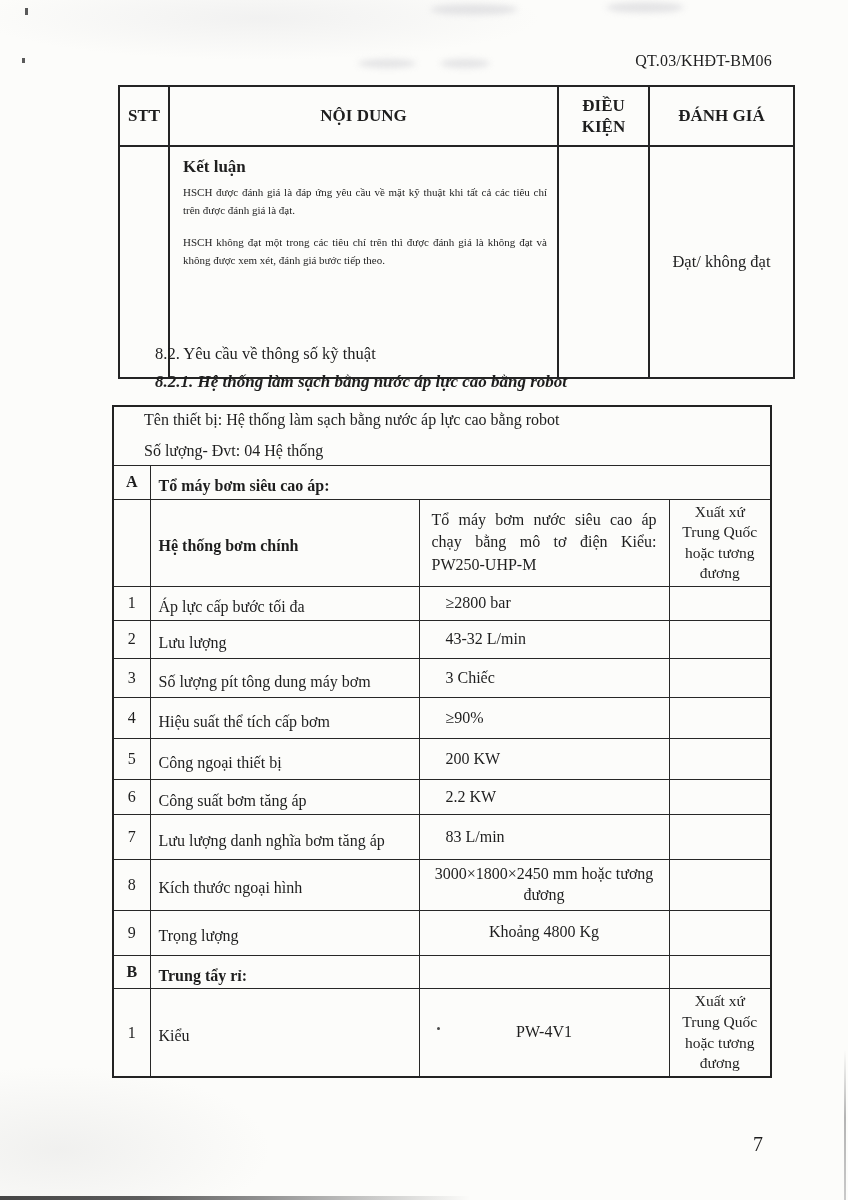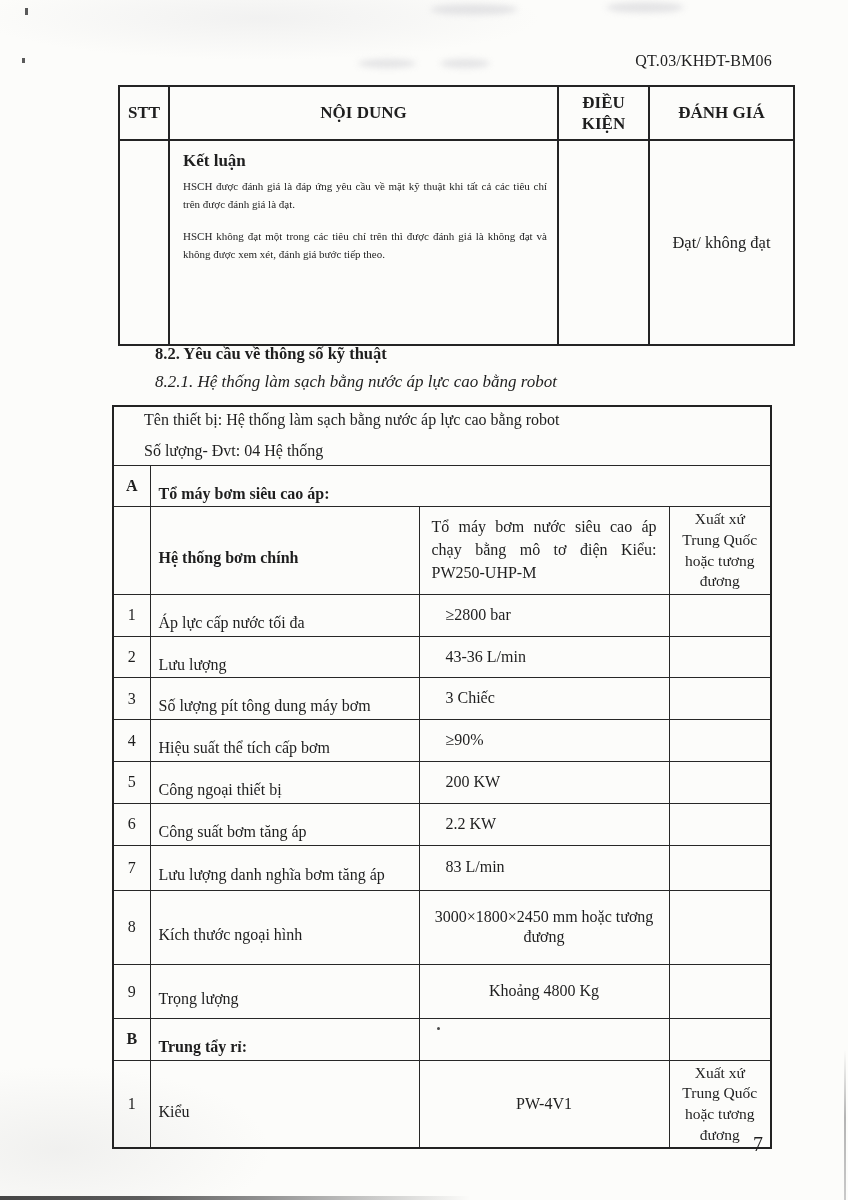--- a/index.html
+++ b/index.html
@@ -50,30 +50,30 @@
   .t1 { left:118px; top:85px; width:675px; border:2.4px solid #1f1f1f; }
   .t1 td { border-width:2px; border-color:#242424; }
   .t1 .th { font-size:17px; line-height:1.25; }
   .concl-cell { vertical-align:top; padding:10px 10px 0 13px; }
   .concl-title { font-weight:bold; font-size:17px; }
   .concl-p { text-align:justify; line-height:1.6; margin-top:7px; font-size:11px; }
   .concl-p.second { margin-top:15px; }
   .result-cell { text-align:center; font-size:16.5px; padding:0 6px; }
 
   
-  .h82  { position:absolute; left:155px; top:344px; font-weight:bold; font-size:16.5px; }
-  .h821 { position:absolute; left:155px; top:372px; font-weight:normal; font-style:italic; font-size:17px;text-align:right; }
+  .h82  { position:absolute; left:155px; top:344px; font-weight:normal; font-size:16.5px; }
+  .h821 { position:absolute; left:155px; top:372px; font-weight:bold; font-style:italic; font-size:17px;text-align:right; }
 
   
   .t2 { left:112px; top:405px; width:658px; border:2.3px solid #222; }
   .t2 .th { font-size:16.5px; }
   .c-num  { text-align:center; }
-  .c-name { padding:18px 6px 2px 8px; line-height:1.3;margin-left:32px; }
+  .c-name { padding:10px 6px 2px 8px; line-height:1.3;margin-left:32px; }
   .c-spec { padding:2px 8px 2px 26px; line-height:1.3; }
-  .c-spec.center { text-align:center; padding:16px 6px; }
+  .c-spec.center { text-align:center; padding:4px 6px; }
   .c-note { text-align:center; font-size:15.5px; line-height:1.33; padding:2px 8px;margin-top:44px; }
   .bold { font-weight:bold; }
   .device-cell { padding:4px 10px 4px 30px; vertical-align:middle; }
   .device-cell .dl1 { margin-bottom:13px; }
   .pump-spec { text-align:justify; line-height:1.42; padding:4px 12px 4px 12px; vertical-align:middle; }
   .dot-artifact { position:absolute; left:437px; top:1027px; width:3px; height:3px; background:#4a4a4a; border-radius:50%; }
 </style>
 </head>
 <body>
 
@@ -91,27 +91,27 @@
 <div class="doc-code">QT.03/KHĐT-BM06</div>
 
 <table class="t1">
   <colgroup>
       <col style="width:50px">
       <col style="width:389px">
       <col style="width:91px">
       <col style="width:145px">
     </colgroup>
   <tbody>
-      <tr style="height:54px">
+      <tr style="height:60px">
     <td class="th">STT</td>
     <td class="th">NỘI DUNG</td>
     <td class="th">ĐIỀU KIỆN</td>
     <td class="th">ĐÁNH GIÁ</td>
   </tr>
-  <tr style="height:205px">
+  <tr style="height:232px">
     <td></td>
     <td class="concl-cell">
       <div class="concl-title">Kết luận</div>
       <div class="concl-p">HSCH được đánh giá là đáp ứng yêu cầu về mặt kỹ thuật khi tất cả các tiêu chí trên được đánh giá là đạt.</div>
       <div class="concl-p second">HSCH không đạt một trong các tiêu chí trên thì được đánh giá là không đạt và không được xem xét, đánh giá bước tiếp theo.</div>
     </td>
     <td></td>
     <td class="result-cell">Đạt/ không đạt</td>
   </tr>
 </tbody>
@@ -139,28 +139,28 @@
     <td class="c-name bold" colspan="3">Tổ máy bơm siêu cao áp:</td>
   </tr>
   <tr style="height:81px">
     <td></td>
     <td class="c-name bold">Hệ thống bơm chính</td>
     <td class="pump-spec">Tổ máy bơm nước siêu cao áp chạy bằng mô tơ điện Kiểu: PW250-UHP-M</td>
     <td class="c-note">Xuất xứ Trung Quốc hoặc tương đương</td>
   </tr>
   <tr style="height:34px">
     <td class="c-num">1</td>
-    <td class="c-name">Áp lực cấp nước tối đa</td>
+    <td class="c-name">Áp lực cấp bước tối đa</td>
     <td class="c-spec">≥2800 bar</td>
     <td></td>
   </tr>
   <tr style="height:38px">
     <td class="c-num">2</td>
     <td class="c-name">Lưu lượng</td>
-    <td class="c-spec">43-36 L/min</td>
+    <td class="c-spec">43-32 L/min</td>
     <td></td>
   </tr>
   <tr style="height:39px">
     <td class="c-num">3</td>
     <td class="c-name">Số lượng pít tông dung máy bơm</td>
     <td class="c-spec">3 Chiếc</td>
     <td></td>
   </tr>
   <tr style="height:41px">
     <td class="c-num">4</td>

